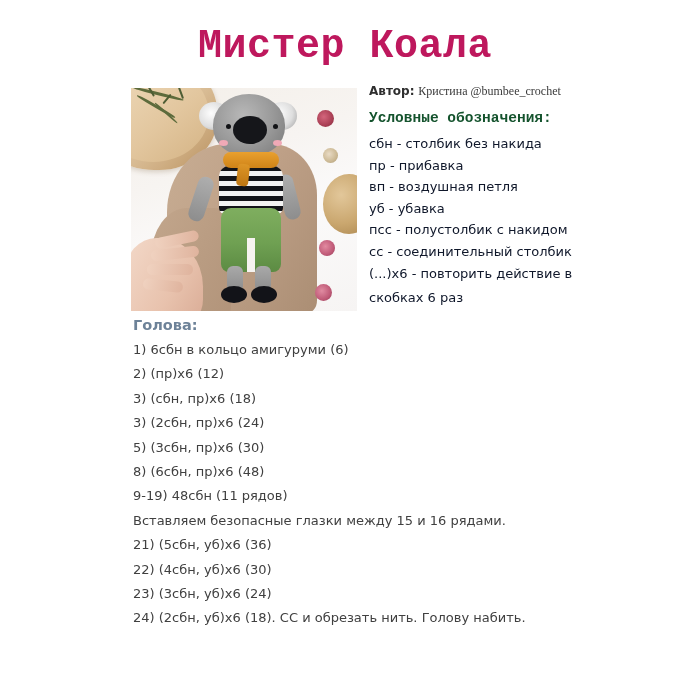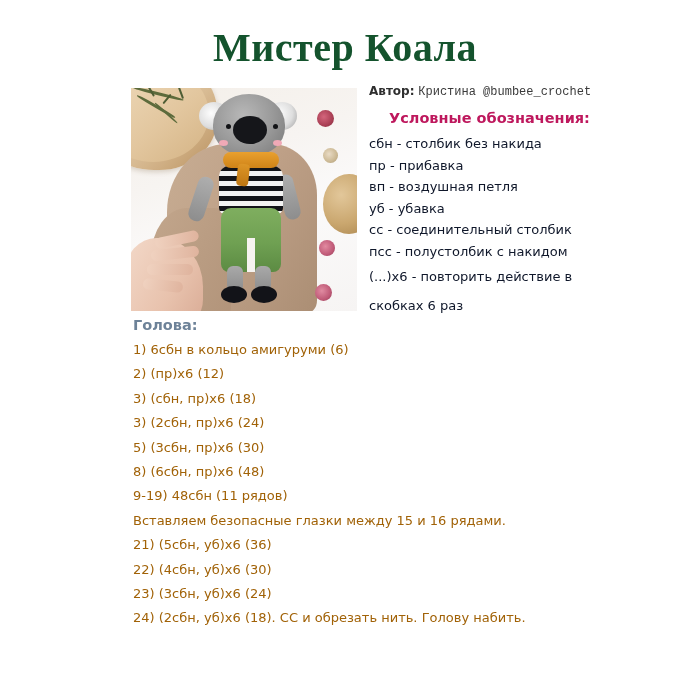--- a/index.html
+++ b/index.html
@@ -26,23 +26,23 @@
 
   
   .title {
     position: absolute;
     left: 0;
     top: 24px;
     width: 690px;
     text-align: center;
     font-size: 40px;
     font-weight: bold;
-    color: #14532d;
+    color: #be185d;
     letter-spacing: 0.5px;
-    font-family: Liberation Serif, serif;
+    font-family: Liberation Mono, monospace;
   }
 
   
   .photo {
     position: absolute;
     left: 131px;
     top: 88px;
     width: 226px;
     height: 223px;
     overflow: hidden;
@@ -212,50 +212,51 @@
     top: 84px;
     font-size: 12px;
     color: #333333;
   }
   .author .lbl {
     font-family: "DejaVu Sans", "Liberation Sans", sans-serif;
     font-weight: bold;
     color: #2f2f2f;
   }
   .author .val {
-    font-family: Liberation Mono, monospace;
+    font-family: Liberation Serif, serif;
     font-weight: normal;
     color: #3a3a3a;
     font-size: 12px;
   }
 
   .legend-title {
     position: absolute;
-    left: 389px;
+    left: 369px;
     top: 110px;
     font-size: 14.5px;
     font-weight: bold;
-    color: #be185d;
+    color: #14532d;
+    font-family: Liberation Mono, monospace;
   }
   .legend-list {
     position: absolute;
     left: 369px;
     top: 133px;
     width: 210px;
     margin: 0;
     padding: 0;
     list-style: none;
   }
   .legend-list li {
     font-size: 13px;
     color: #0f172a;
     line-height: 21.5px;
     white-space: nowrap;
   }
-  .legend-list li.wrap { white-space: normal; line-height: 29px; }
+  .legend-list li.wrap { white-space: normal; line-height: 24px; }
 
   
   .section-title {
     position: absolute;
     left: 133px;
     top: 317px;
     font-size: 14.5px;
     font-weight: bold;
     color: #6d8298;
   }
@@ -263,21 +264,21 @@
     position: absolute;
     left: 133px;
     top: 338px;
     width: 520px;
     margin: 0;
     padding: 0;
     list-style: none;
   }
   .steps li {
     font-size: 13px;
-    color: #a16207;
+    color: #404040;
     line-height: 24.4px;
     white-space: nowrap;
   }
 </style>
 </head>
 <body>
 
 <div class="page">
 
   <div class="title">Мистер Коала</div>
@@ -337,22 +338,22 @@
   </div>
 
   <div class="author"><span class="lbl">Автор:</span> <span class="val">Кристина @bumbee_crochet</span></div>
 
   <div class="legend-title">Условные обозначения:</div>
   <ul class="legend-list">
     <li>сбн - столбик без накида</li>
     <li>пр - прибавка</li>
     <li>вп - воздушная петля</li>
     <li>уб - убавка</li>
+    <li>псс - полустолбик с накидом</li>
     <li>сс - соединительный столбик</li>
-    <li>псс - полустолбик с накидом</li>
     <li class="wrap">(...)х6 - повторить действие в скобках 6 раз</li>
   </ul>
 
   <div class="section-title">Голова:</div>
   <ul class="steps">
     <li>1) 6сбн в кольцо амигуруми (6)</li>
     <li>2) (пр)х6 (12)</li>
     <li>3) (сбн, пр)х6 (18)</li>
     <li>3) (2сбн, пр)х6 (24)</li>
     <li>5) (3сбн, пр)х6 (30)</li>

